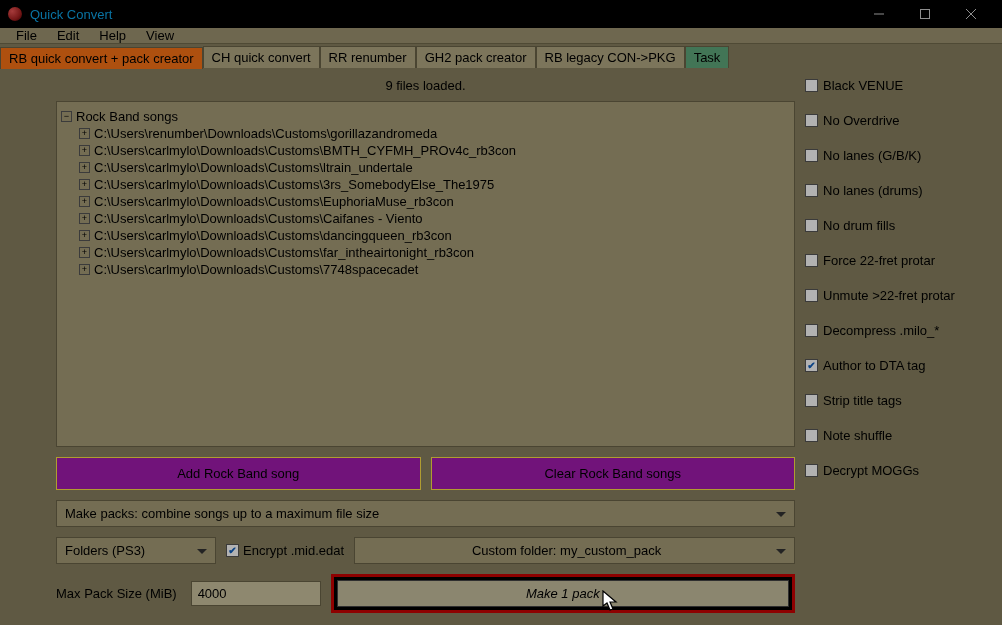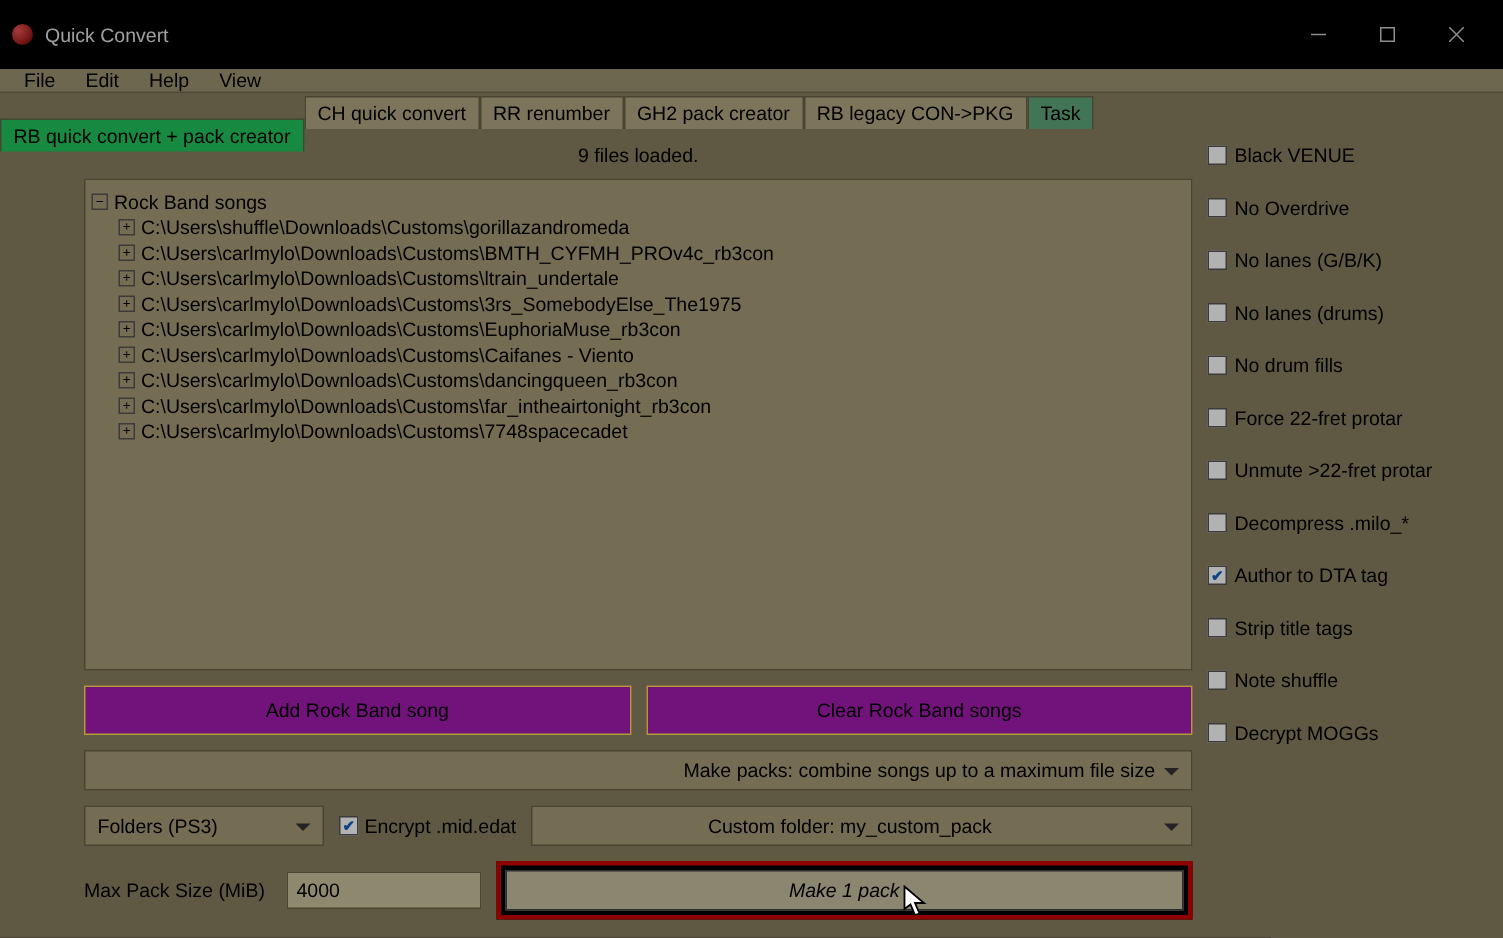--- a/index.html
+++ b/index.html
@@ -1,40 +1,40 @@
 <!DOCTYPE html>
 <html><head>
 <meta charset="utf-8">
 <style>
 * { box-sizing: border-box; margin: 0; padding: 0; font-family: "Segoe UI", Tahoma, sans-serif; font-size: 13px; }
 body { width: 1002px; height: 625px; background: #1a1a1a; overflow: hidden; position: relative; }
 .overlay { position: absolute; inset: 0; background: rgba(0,0,0,0.3); pointer-events: none; z-index: 100; }
 .window { width: 1002px; height: 625px; background: #888060; display: flex; flex-direction: column; }
-.titlebar { height: 46px; background: #000; color: #e5e5e5; display: flex; align-items: center; padding: 4px 8px; }
+.titlebar { height: 28px; background: #000; color: #0ea5e9; display: flex; align-items: center; padding: 4px 8px; }
 .titlebar .ico { width: 14px; height: 14px; border-radius: 50%; background: radial-gradient(circle at 30% 30%, #e55, #a22 60%, #400); margin-right: 8px; }
 .titlebar .ttl { flex: 1; }
 .winbtns { display: flex; gap: 0; }
 .winbtn { width: 46px; height: 30px; display: flex; align-items: center; justify-content: center; color: #ccc; }
 .winbtn svg { width: 10px; height: 10px; }
 .menubar { height: 16px; background: #9e9472; display: flex; align-items: center; padding: 0 6px; border-bottom: 1px solid #726a4c; }
 .menubar span { padding: 3px 10px; color: #000; }
 .tabbar { display: flex; background: #888060; padding-top: 2px; }
 .tab { padding: 3px 8px; border: 1px solid #6a6348; border-bottom: none; background: #b2a883; margin-right: 0; color: #000; }
-.tab.active { background: #22c55e; position: relative; top: 15px; }
+.tab.active { background: #f97316; position: relative; top: 1px; }
 .tab.green { background: #5fa87c; }
 .content { flex: 1; padding: 6px 12px 12px 12px; display: flex; gap: 10px; }
 .leftcol { flex: 1; display: flex; flex-direction: column; padding-left: 44px; }
 .status { text-align: center; padding: 4px 0 8px; color: #000; }
 .tree { flex: 1; background: #a79d78; border: 1px solid #6a6348; padding: 6px 4px; overflow: auto; }
 .tree-root { display: flex; align-items: center; gap: 4px; padding: 1px 0; color: #000; }
 .tree-item { display: flex; align-items: center; gap: 4px; padding: 1px 0 1px 18px; color: #000; }
 .expander { width: 11px; height: 11px; border: 1px solid #555; display: inline-flex; align-items: center; justify-content: center; font-size: 9px; line-height: 1; background: #a79d78; }
 .btnrow { display: flex; gap: 10px; margin-top: 10px; }
 .btn { flex: 1; background: #a21caf; border: 1px solid #fde047; padding: 8px; text-align: center; color: #000; }
-.widebtn { background: #a79d78; border: 1px solid #6a6348; padding: 5px 24px 5px 8px; text-align: right; color: #000; margin-top: 10px; position: relative; }
+.widebtn { background: #a79d78; border: 1px solid #6a6348; padding: 5px 24px 5px 8px; text-align: left; color: #000; margin-top: 10px; position: relative; }
 .combo { background: #a79d78; border: 1px solid #6a6348; padding: 5px 24px 5px 8px; color: #000; position: relative; }
 .combo::after, .widebtn::after { content: ""; position: absolute; right: 8px; top: 50%; margin-top: -2px; border: 5px solid transparent; border-top-color: #333; }
 .row3 { display: flex; gap: 10px; margin-top: 10px; align-items: center; }
 .chk { display: flex; align-items: center; gap: 4px; color: #000; }
 .chkbox { width: 13px; height: 13px; background: #fff; border: 1px solid #555; display: inline-flex; align-items: center; justify-content: center; font-size: 10px; color: #1060c0; font-weight: bold; }
 .row4 { display: flex; gap: 10px; margin-top: 10px; align-items: center; }
 .lbl { color: #000; padding-right: 4px; }
 .input { background: #ccc3a0; border: 1px solid #6a6348; padding: 4px 6px; color: #000; width: 130px; }
 .makebtn-wrap { flex: 1; border: 3px solid #c00; padding: 3px; background: #000; position: relative; }
 .makebtn { background: #c8c0a0; border: 1px solid #444; padding: 5px; text-align: center; color: #000; width: 100%; font-style: italic; }
@@ -90,21 +90,21 @@
     <div class="leftcol">
       <div class="status">9 files loaded.</div>
 
       <div class="tree">
         <div class="tree-root">
           <span class="expander">−</span>
           <span>Rock Band songs</span>
         </div>
         <div class="tree-item">
             <span class="expander">+</span>
-            <span>C:\Users\shuffle\Downloads\Customs\gorillazandromeda</span>
+            <span>C:\Users\renumber\Downloads\Customs\gorillazandromeda</span>
           </div>
         <div class="tree-item">
             <span class="expander">+</span>
             <span>C:\Users\carlmylo\Downloads\Customs\BMTH_CYFMH_PROv4c_rb3con</span>
           </div>
         <div class="tree-item">
             <span class="expander">+</span>
             <span>C:\Users\carlmylo\Downloads\Customs\ltrain_undertale</span>
           </div>
         <div class="tree-item">

